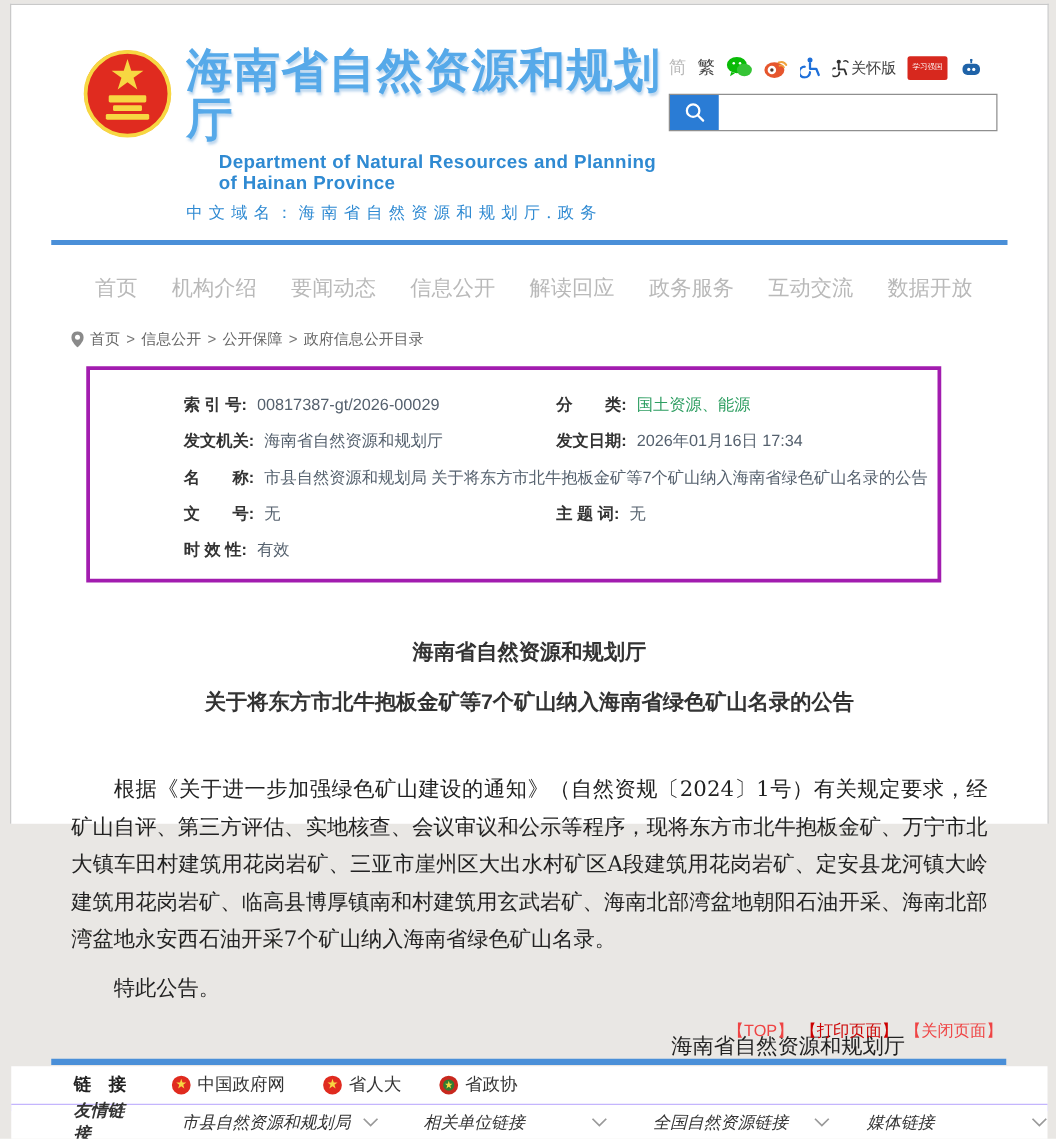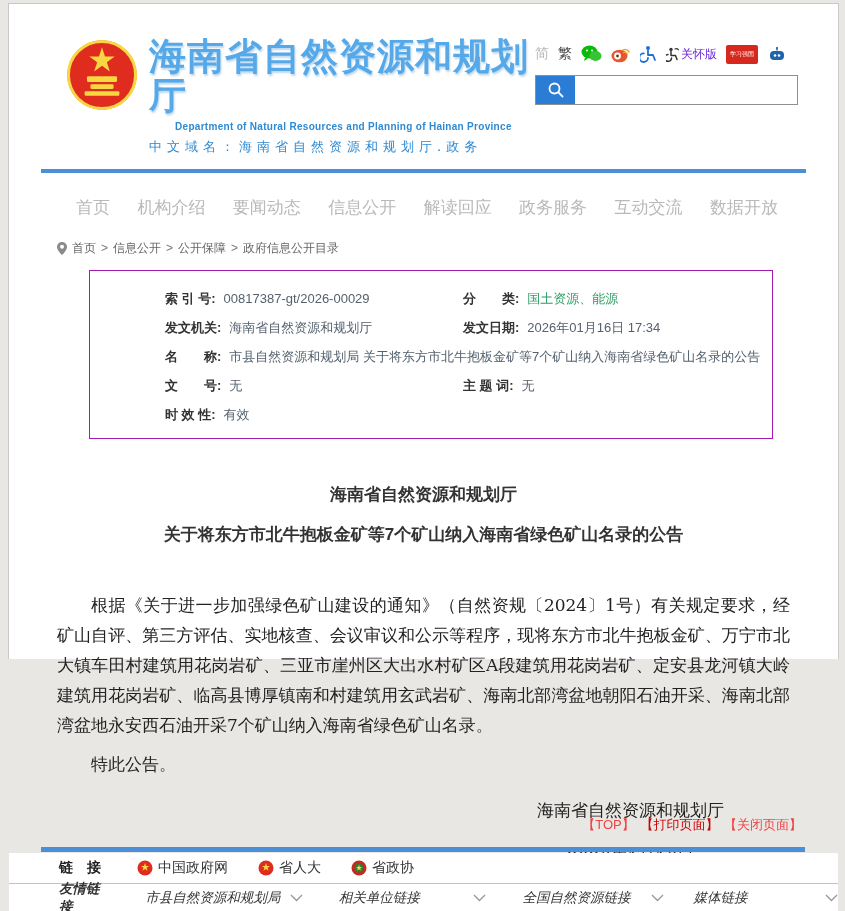--- a/index.html
+++ b/index.html
@@ -16,48 +16,48 @@
   }
   
   .header{display:flex;justify-content:space-between;padding:34px 40px 0 56px;}
   .brand{display:flex;align-items:flex-start;}
   .logo{width:74px;height:74px;flex:0 0 74px;}
   .brand-text{margin-left:10px;}
   .site-title{
     font-size:37px;font-weight:bold;color:#56a9e9;letter-spacing:1px;line-height:1.05;
     text-shadow:1px 2px 2px rgba(70,140,205,.35);
   }
-  .site-en{color:#2f8ad2;font-size:10px;font-weight:bold;margin-top:5px;letter-spacing:.3px;padding-left:26px;}
+  .site-en{color:#2f8ad2;font-size:15px;font-weight:bold;margin-top:5px;letter-spacing:.3px;padding-left:26px;}
   .site-domain{color:#2f8ad2;font-size:13px;margin-top:6px;letter-spacing:5px;font-family:"DejaVu Serif",serif;}
   .header-right{width:263px;padding-top:4px;flex:0 0 263px;}
   .quick-icons{display:flex;align-items:center;gap:9px;height:24px;}
   .lang{font-size:14px;cursor:pointer;}
   .lang-simple{color:#b9b9b9;}
   .lang-trad{color:#444;}
   .icon-btn{display:inline-flex;align-items:center;cursor:pointer;}
-  .care{display:inline-flex;align-items:center;gap:2px;font-size:12px;color:#6d28d9;cursor:pointer;}
+  .care{display:inline-flex;align-items:center;gap:2px;font-size:12px;color:#404040;cursor:pointer;}
   .badge-study{
     background:#d7281e;color:#fff;font-size:6px;line-height:7px;
     width:30px;height:17px;display:inline-flex;align-items:center;justify-content:center;
     text-align:center;border-radius:2px;cursor:pointer;overflow:hidden;padding:1px;
   }
   .search-bar{margin-top:9px;display:flex;height:30px;border:1px solid #8f8f8f;box-sizing:border-box;background:#fff;}
   .search-input{flex:1;border:none;outline:none;padding:0 9px;font-size:13px;color:#333;min-width:0;}
   .search-input::placeholder{color:#8b8b8b;}
   .search-btn{width:39px;background:#2a7cd5;border:none;display:flex;align-items:center;justify-content:center;cursor:pointer;}
   .header-line{height:4px;background:#4a8fd8;margin:13px 32px 0;}
   
   .nav{display:flex;justify-content:space-between;margin:23px 60px 0 67px;}
   .nav-item{font-size:17px;color:#b9b9b9;cursor:pointer;white-space:nowrap;}
   
   .breadcrumb{margin:21px 0 0 48px;font-size:12px;color:#666;display:flex;align-items:center;gap:5px;}
   .crumb{cursor:pointer;}
   .crumb-sep{color:#777;}
   
-  .meta-table{margin:13px 0 0 80px;width:684px;box-sizing:border-box;border:1px solid #a21caf;padding:13px 0 9px;}
+  .meta-table{margin:13px 0 0 60px;width:684px;box-sizing:border-box;border:3px solid #a21caf;padding:13px 0 9px;}
   .meta-row{display:flex;line-height:29px;font-size:13px;}
   .meta-cell{display:flex;min-width:0;}
   .meta-cell.c1{width:373px;flex:0 0 373px;padding-left:75px;box-sizing:border-box;}
   .meta-cell.full{padding-left:75px;box-sizing:border-box;width:100%;}
   .meta-label{font-weight:bold;color:#333;white-space:pre;flex-shrink:0;}
   .meta-value{color:#55616e;margin-left:8px;white-space:nowrap;overflow:hidden;}
   .meta-value.green{color:#2e9e62;}
   
   .doc-title1{margin-top:44px;text-align:center;font-size:17px;font-weight:bold;color:#333;}
   .doc-title2{margin-top:17px;text-align:center;font-size:17px;font-weight:bold;color:#333;}

